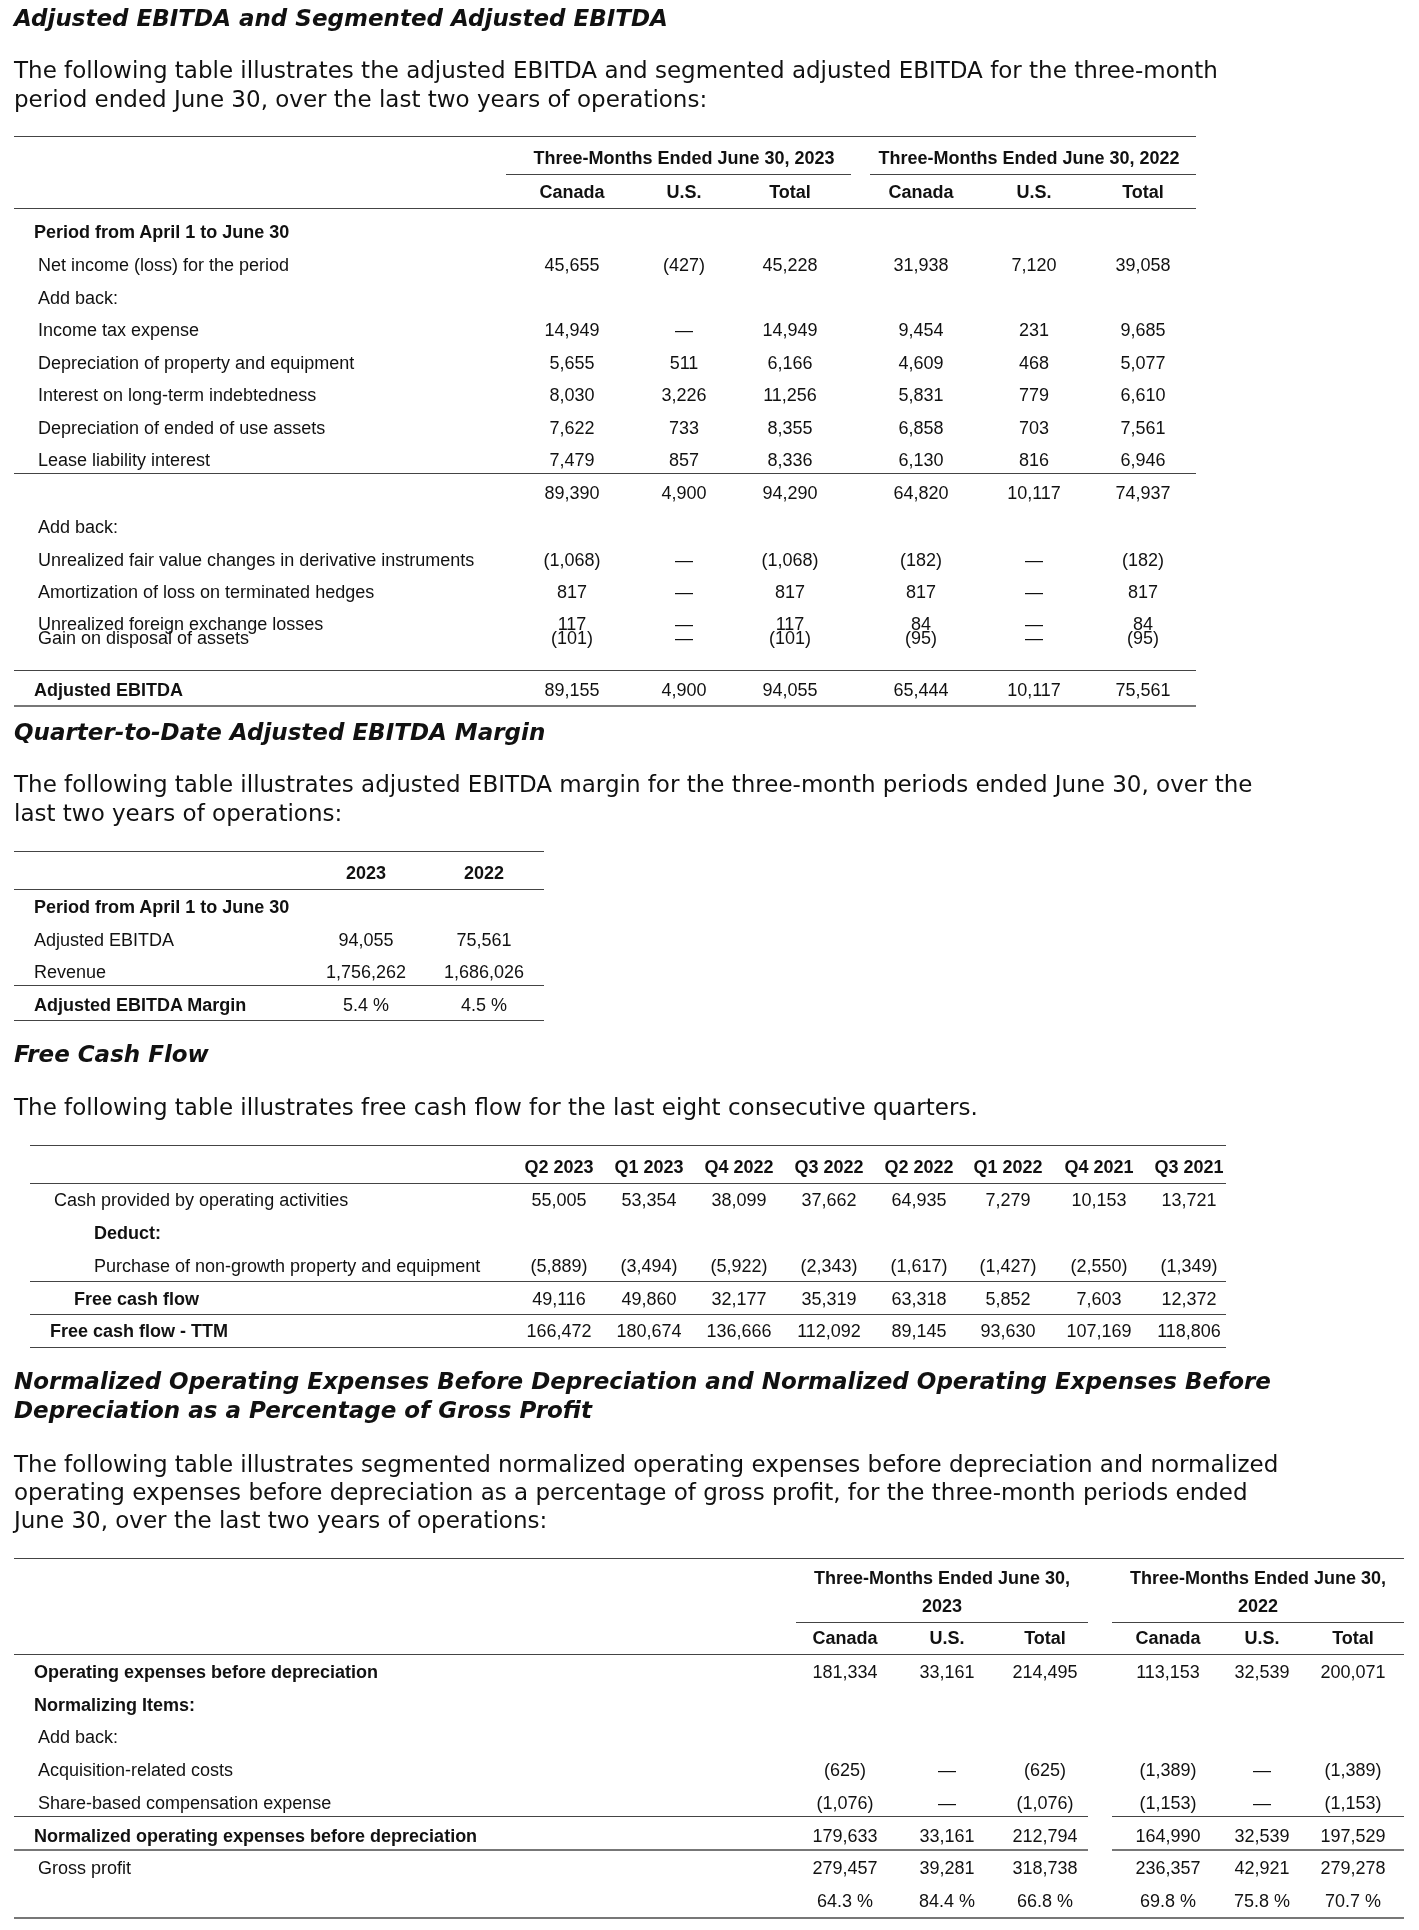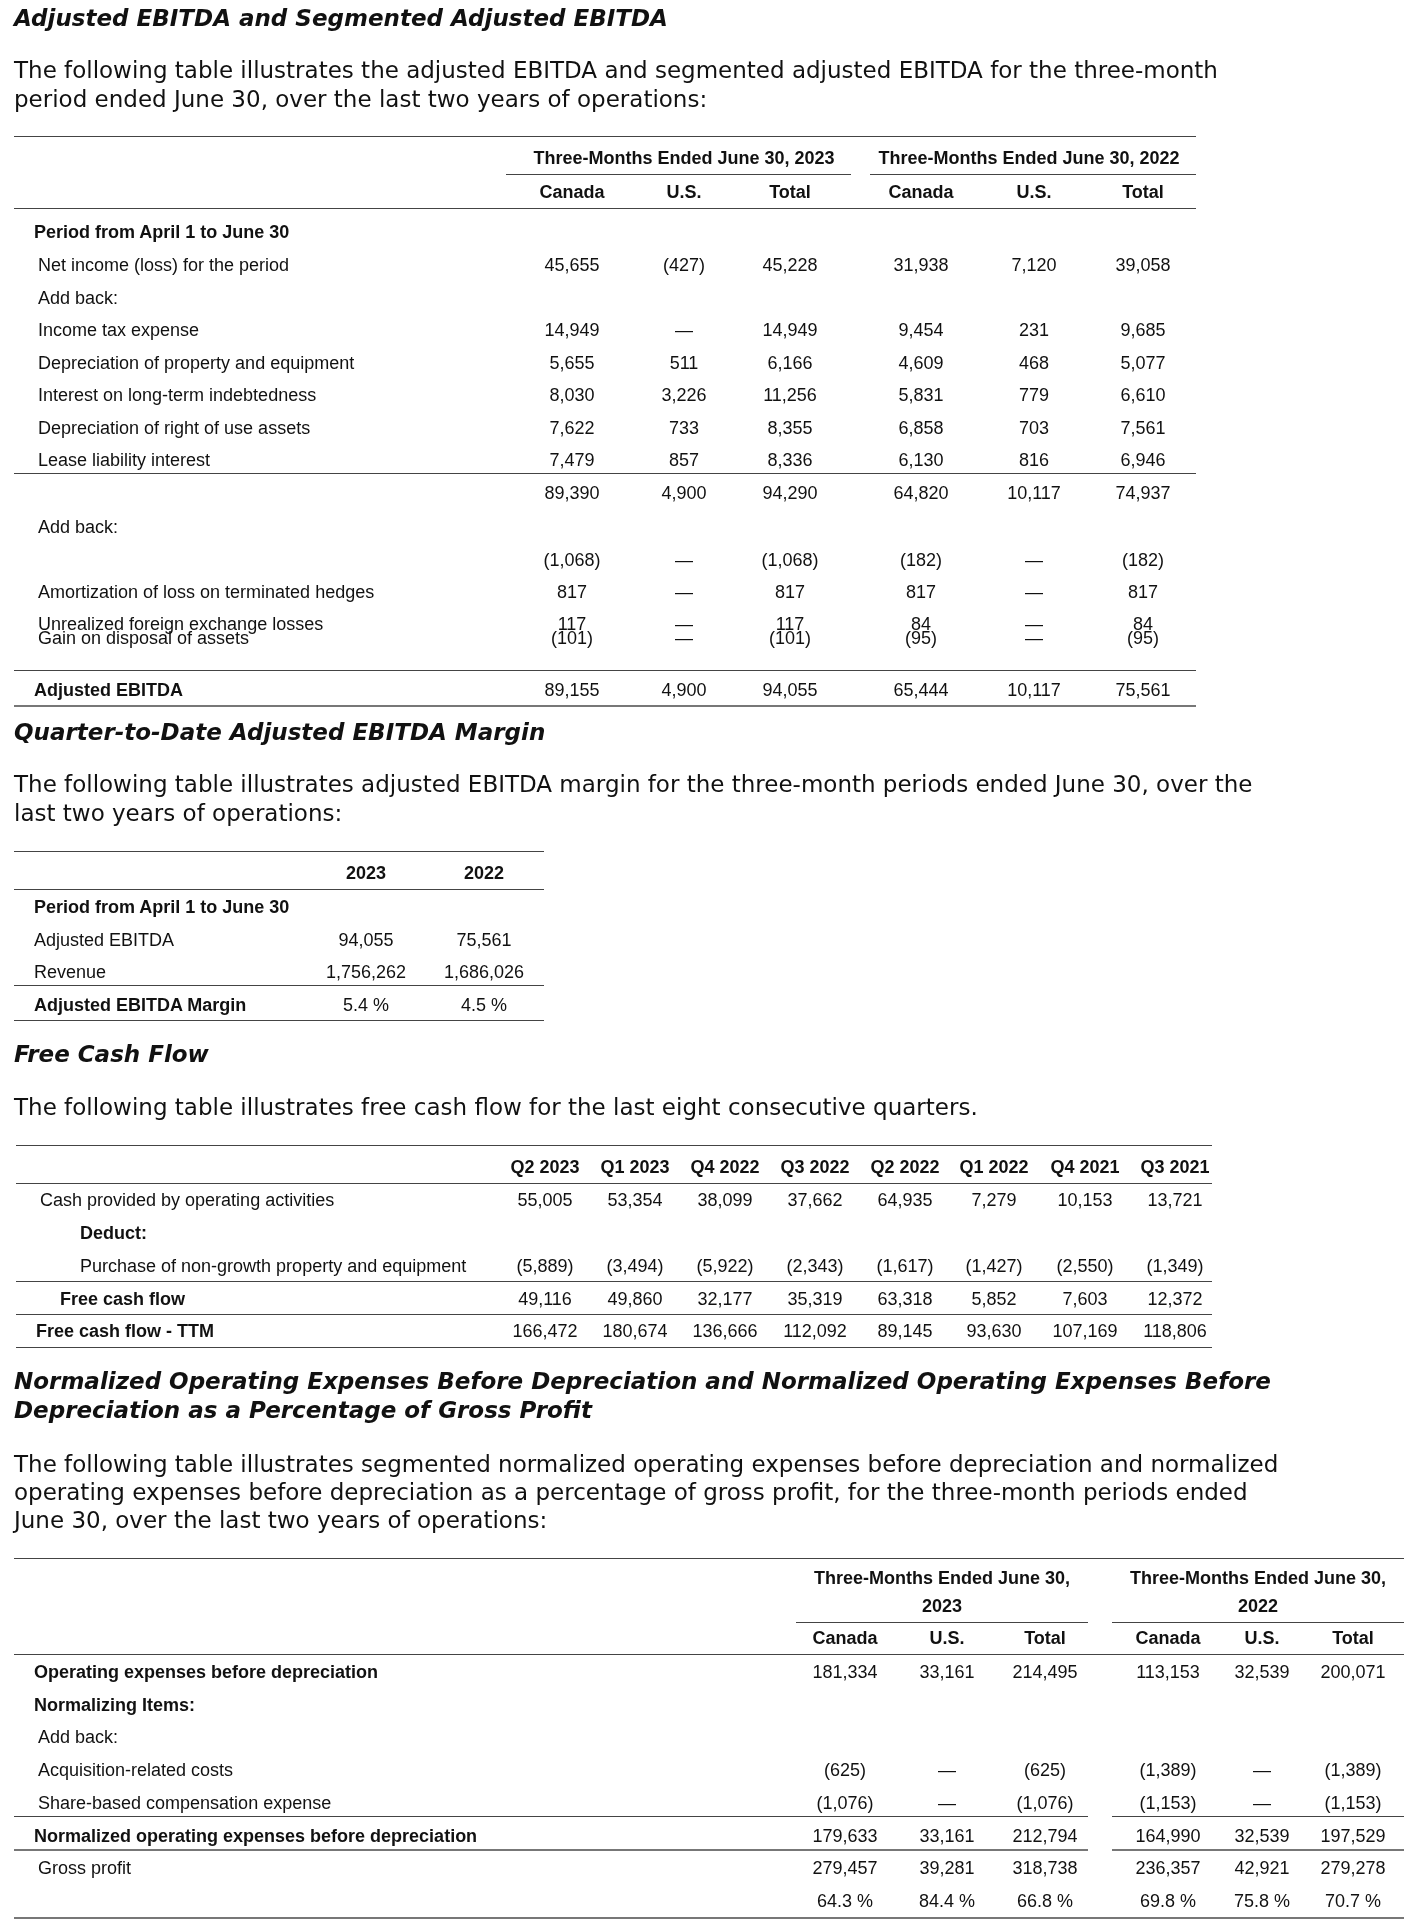--- a/index.html
+++ b/index.html
@@ -74,21 +74,21 @@
       <div class="row" style="top: 245px;">
         <div class="cell lbl" style="left: 38px;">Interest on long-term indebtedness</div>
         <div class="cell num" style="left: 517px; width: 110px;">8,030</div>
         <div class="cell num" style="left: 629px; width: 110px;">3,226</div>
         <div class="cell num" style="left: 735px; width: 110px;">11,256</div>
         <div class="cell num" style="left: 866px; width: 110px;">5,831</div>
         <div class="cell num" style="left: 979px; width: 110px;">779</div>
         <div class="cell num" style="left: 1088px; width: 110px;">6,610</div>
       </div>
       <div class="row" style="top: 278px;">
-        <div class="cell lbl" style="left: 38px;">Depreciation of right of use assets</div>
+        <div class="cell lbl" style="left: 38px;">Depreciation of ended of use assets</div>
         <div class="cell num" style="left: 517px; width: 110px;">7,622</div>
         <div class="cell num" style="left: 629px; width: 110px;">733</div>
         <div class="cell num" style="left: 735px; width: 110px;">8,355</div>
         <div class="cell num" style="left: 866px; width: 110px;">6,858</div>
         <div class="cell num" style="left: 979px; width: 110px;">703</div>
         <div class="cell num" style="left: 1088px; width: 110px;">7,561</div>
       </div>
       <div class="row" style="top: 310px;">
         <div class="cell lbl" style="left: 38px;">Lease liability interest</div>
         <div class="cell num" style="left: 517px; width: 110px;">7,479</div>
@@ -104,20 +104,21 @@
         <div class="cell num" style="left: 629px; width: 110px;">4,900</div>
         <div class="cell num" style="left: 735px; width: 110px;">94,290</div>
         <div class="cell num" style="left: 866px; width: 110px;">64,820</div>
         <div class="cell num" style="left: 979px; width: 110px;">10,117</div>
         <div class="cell num" style="left: 1088px; width: 110px;">74,937</div>
       </div>
       <div class="row" style="top: 377px;">
         <div class="cell lbl" style="left: 38px;">Add back:</div>
       </div>
       <div class="row" style="top: 410px;">
+        <div class="cell lbl" style="left: 38px;">Unrealized fair value changes in derivative instruments</div>
         <div class="cell num" style="left: 517px; width: 110px;">(1,068)</div>
         <div class="cell num" style="left: 629px; width: 110px;">—</div>
         <div class="cell num" style="left: 735px; width: 110px;">(1,068)</div>
         <div class="cell num" style="left: 866px; width: 110px;">(182)</div>
         <div class="cell num" style="left: 979px; width: 110px;">—</div>
         <div class="cell num" style="left: 1088px; width: 110px;">(182)</div>
       </div>
       <div class="row" style="top: 442px;">
         <div class="cell lbl" style="left: 38px;">Amortization of loss on terminated hedges</div>
         <div class="cell num" style="left: 517px; width: 110px;">817</div>
@@ -191,21 +192,21 @@
         <div class="cell num" style="left: 424px; width: 120px;">4.5 %</div>
       </div>
       <div class="rule" style="left: 14px; width: 530px; top: 136px;"></div>
       <div class="rule" style="left: 14px; width: 530px; top: 171px;"></div>
     </div>
 </div>
 
 <div class="h" style="top:1040px;">Free Cash Flow</div>
 <div class="p" style="top:1093px;">The following table illustrates free cash flow for the last eight consecutive quarters.</div>
 
-<div class="t" id="t3" style="left:2px;top:1143px;width:1220px;height:200px;text-decoration:underline;">
+<div class="t" id="t3" style="left:16px;top:1143px;width:1220px;height:200px;text-decoration:underline;">
   <div class="rule" style="left:14px;width:1196px;top:2px;"></div>
   <div id="t3-colheads">
       <div class="cell num b" style="left: 496px; width: 94px; top: 8px;">Q2 2023</div>
       <div class="cell num b" style="left: 586px; width: 94px; top: 8px;">Q1 2023</div>
       <div class="cell num b" style="left: 676px; width: 94px; top: 8px;">Q4 2022</div>
       <div class="cell num b" style="left: 766px; width: 94px; top: 8px;">Q3 2022</div>
       <div class="cell num b" style="left: 856px; width: 94px; top: 8px;">Q2 2022</div>
       <div class="cell num b" style="left: 945px; width: 94px; top: 8px;">Q1 2022</div>
       <div class="cell num b" style="left: 1036px; width: 94px; top: 8px;">Q4 2021</div>
       <div class="cell num b" style="left: 1126px; width: 94px; top: 8px;">Q3 2021</div>

